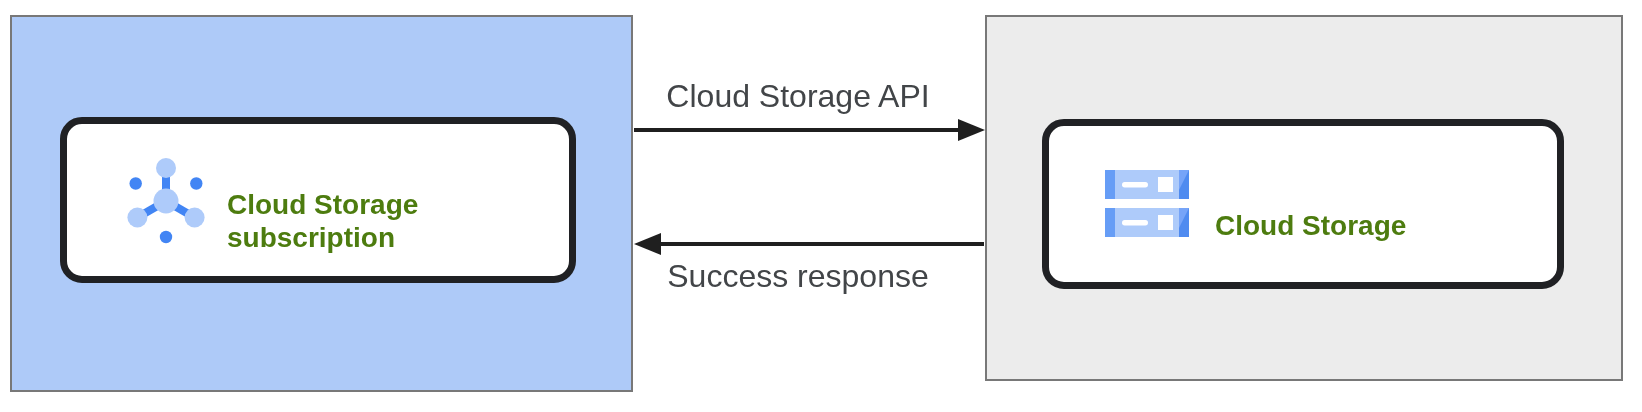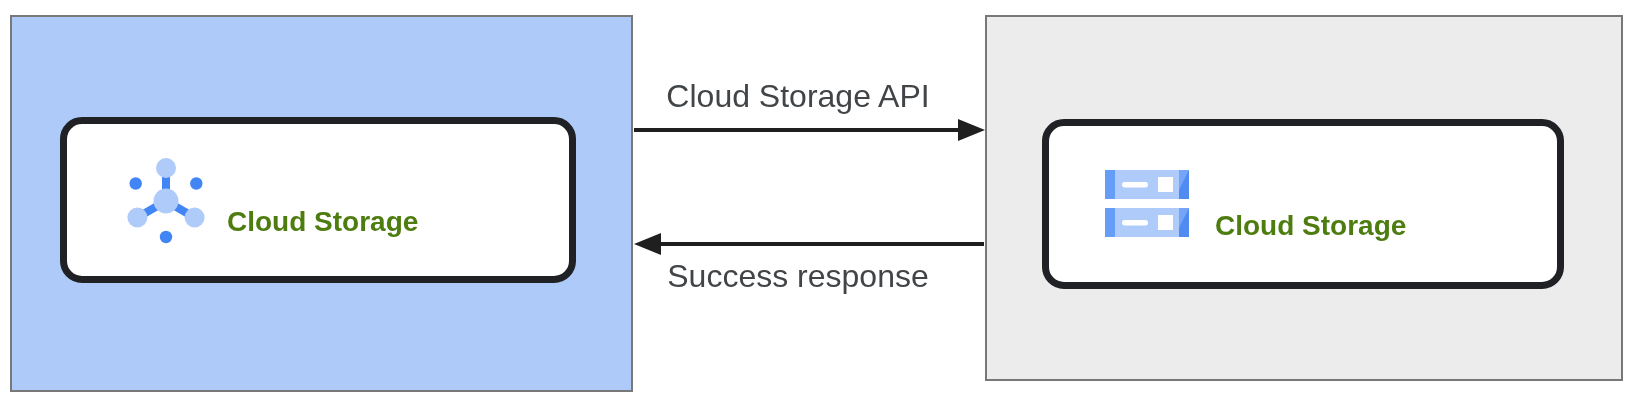--- a/index.html
+++ b/index.html
@@ -83,20 +83,21 @@
         <circle cx="67.6" cy="61.5" r="10" fill="#aecbfa"></circle>
 
         <circle cx="8.7" cy="27.5" r="6.2" fill="#4285f4"></circle>
         <circle cx="69.3" cy="27.5" r="6.2" fill="#4285f4"></circle>
         <circle cx="39" cy="81" r="6.2" fill="#4285f4"></circle>
 
         <circle cx="39" cy="45" r="12.5" fill="#aecbfa"></circle>
       </svg>
       <div class="card-title">
         <span>Cloud Storage</span>
+        <span>subscription</span>
       </div>
     </div>
   </div>
 
   <div class="panel panel-right">
     <div class="card card-right">
       <svg class="card-icon" width="84" height="68" viewBox="0 0 84 68" aria-hidden="true">
 
         <g>
           <rect x="0" y="0" width="84" height="29" fill="#aecbfa"></rect>

